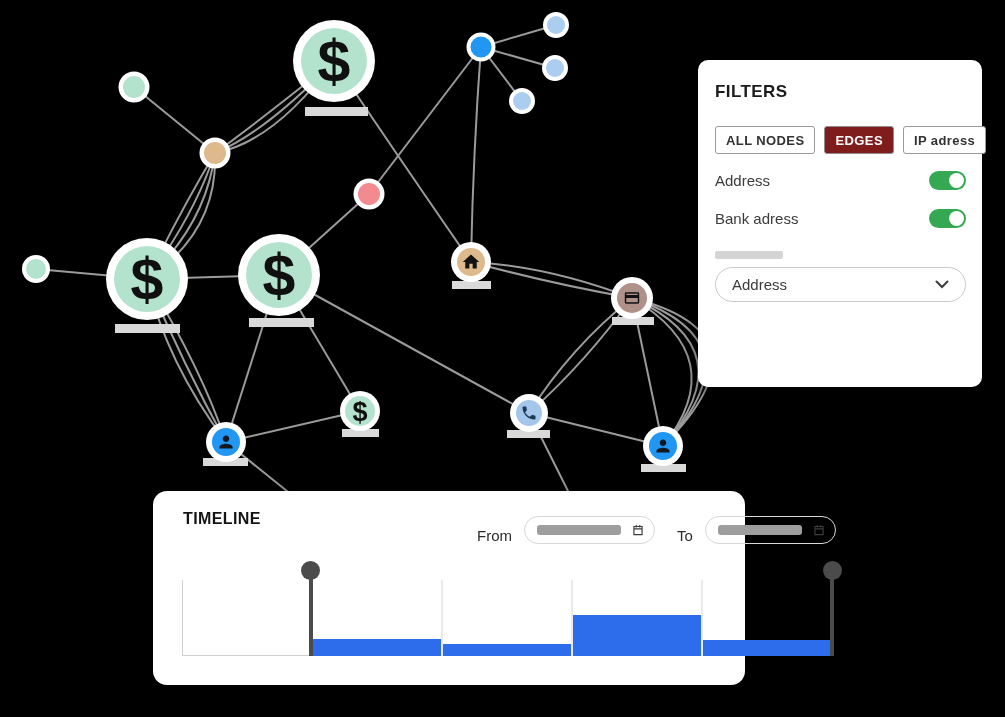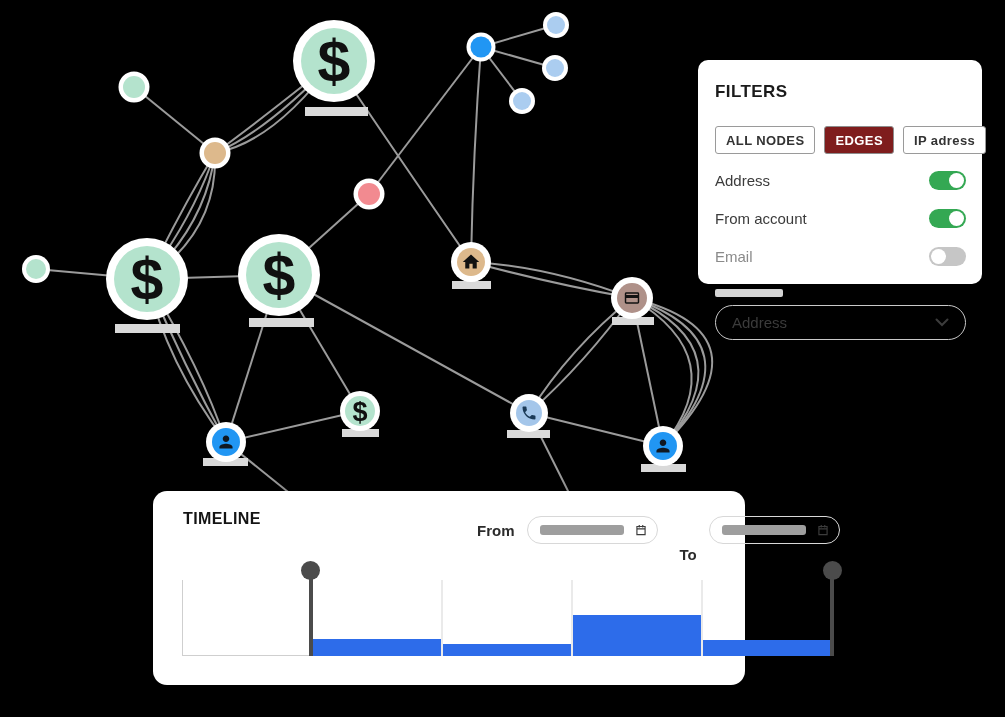--- a/index.html
+++ b/index.html
@@ -2,42 +2,42 @@
 <html><head>
 <meta charset="utf-8">
 <style>
   html,body{margin:0;padding:0;background:#000;}
   *{box-sizing:border-box;font-family:"Liberation Sans",sans-serif;}
   .stage{position:relative;width:1005px;height:717px;background:#000;overflow:hidden;}
   #graph{position:absolute;left:0;top:0;}
 
   
   .panel{position:absolute;background:#fff;box-shadow:0 6px 22px rgba(0,0,0,.45);}
-  .filters{left:698px;top:60px;width:284px;height:224px;border-radius:10px;padding:22px 16px 0 17px;}
+  .filters{left:698px;top:60px;width:284px;height:327px;border-radius:10px;padding:22px 16px 0 17px;}
   .panel-title{font-size:17px;font-weight:bold;color:#1b1b1b;letter-spacing:.4px;margin:0;}
   .chips{display:flex;gap:9px;margin-top:24px;}
   .chip{height:28px;padding:0 10px;border:1.5px solid #9a9a9a;border-radius:3px;background:#fff;
         font-size:13px;color:#333;letter-spacing:.4px;display:flex;align-items:center;white-space:nowrap;cursor:pointer;font-weight:bold;}
   .chip.active{background:#7f1d1d;border-color:#8d8d8d;color:#fff;}
   .toggle-row{display:flex;align-items:center;justify-content:space-between;height:24px;margin-top:14px;}
   .toggle-row:first-of-type{margin-top:16px;}
   .toggle-label{font-size:15px;color:#3b3b3b;}
   .toggle-label.muted{color:#8a8a8a;}
   .toggle{width:37px;height:19px;border-radius:10px;background:#c6c6c6;position:relative;cursor:pointer;flex:0 0 auto;}
   .toggle::after{content:'';position:absolute;width:15px;height:15px;border-radius:50%;background:#fff;top:2px;left:2px;}
   .toggle.on{background:#34a853;}
   .toggle.on::after{left:auto;right:2px;}
   .mini-bar{width:68px;height:8px;border-radius:2px;background:#d4d4d4;margin-top:21px;}
   .select{margin-top:8px;height:35px;border:1.5px solid #c9c9c9;border-radius:18px;display:flex;
           align-items:center;justify-content:space-between;padding:0 16px;cursor:pointer;}
   .select-value{font-size:15px;color:#3b3b3b;}
 
   .timeline{left:153px;top:491px;width:592px;height:194px;border-radius:14px;}
   .tl-title{position:absolute;left:30px;top:19px;font-size:16px;font-weight:bold;color:#141414;letter-spacing:.4px;}
-  .range-row{position:absolute;left:324px;top:25px;display:flex;align-items:center;height:28px;font-weight:bold;}
+  .range-row{position:absolute;left:324px;top:25px;display:flex;align-items:flex-end;height:28px;}
   .range-label{font-size:15px;color:#2b2b2b;margin-right:12px;}
   .range-label.second{margin-left:22px;margin-top:48px;}
   .date-input{width:131px;height:28px;border:1.5px solid #d8d8d8;border-radius:14px;display:flex;
               align-items:center;justify-content:space-between;padding:0 9px 0 12px;cursor:text;}
   .ph-bar{width:84px;height:10px;border-radius:3px;background:#9e9e9e;}
 
   
   .chart{position:absolute;left:29px;top:89px;width:650px;height:76px;}
   .axis-l{position:absolute;left:0;top:0;bottom:0;width:1px;background:#cfcfcf;}
   .axis-b{position:absolute;left:0;bottom:0;width:20%;height:1px;background:#cfcfcf;}
@@ -187,26 +187,22 @@
     <div class="chips">
       <button class="chip">ALL NODES</button>
       <button class="chip active">EDGES</button>
       <button class="chip">IP adress</button>
     </div>
     <div class="toggle-row">
       <span class="toggle-label">Address</span>
       <span class="toggle on"></span>
     </div>
     <div class="toggle-row">
-      <span class="toggle-label">From account</span>
+      <span class="toggle-label">Bank adress</span>
       <span class="toggle on"></span>
-    </div>
-    <div class="toggle-row">
-      <span class="toggle-label muted">Email</span>
-      <span class="toggle"></span>
     </div>
     <div class="mini-bar"></div>
     <div class="select">
       <span class="select-value">Address</span>
       <svg width="14" height="9" viewBox="0 0 14 9">
         <path d="M1.5 1.5 L7 7 L12.5 1.5" stroke="#3c3c3c" stroke-width="2" fill="none" stroke-linecap="round"></path>
       </svg>
     </div>
   </section>
 

